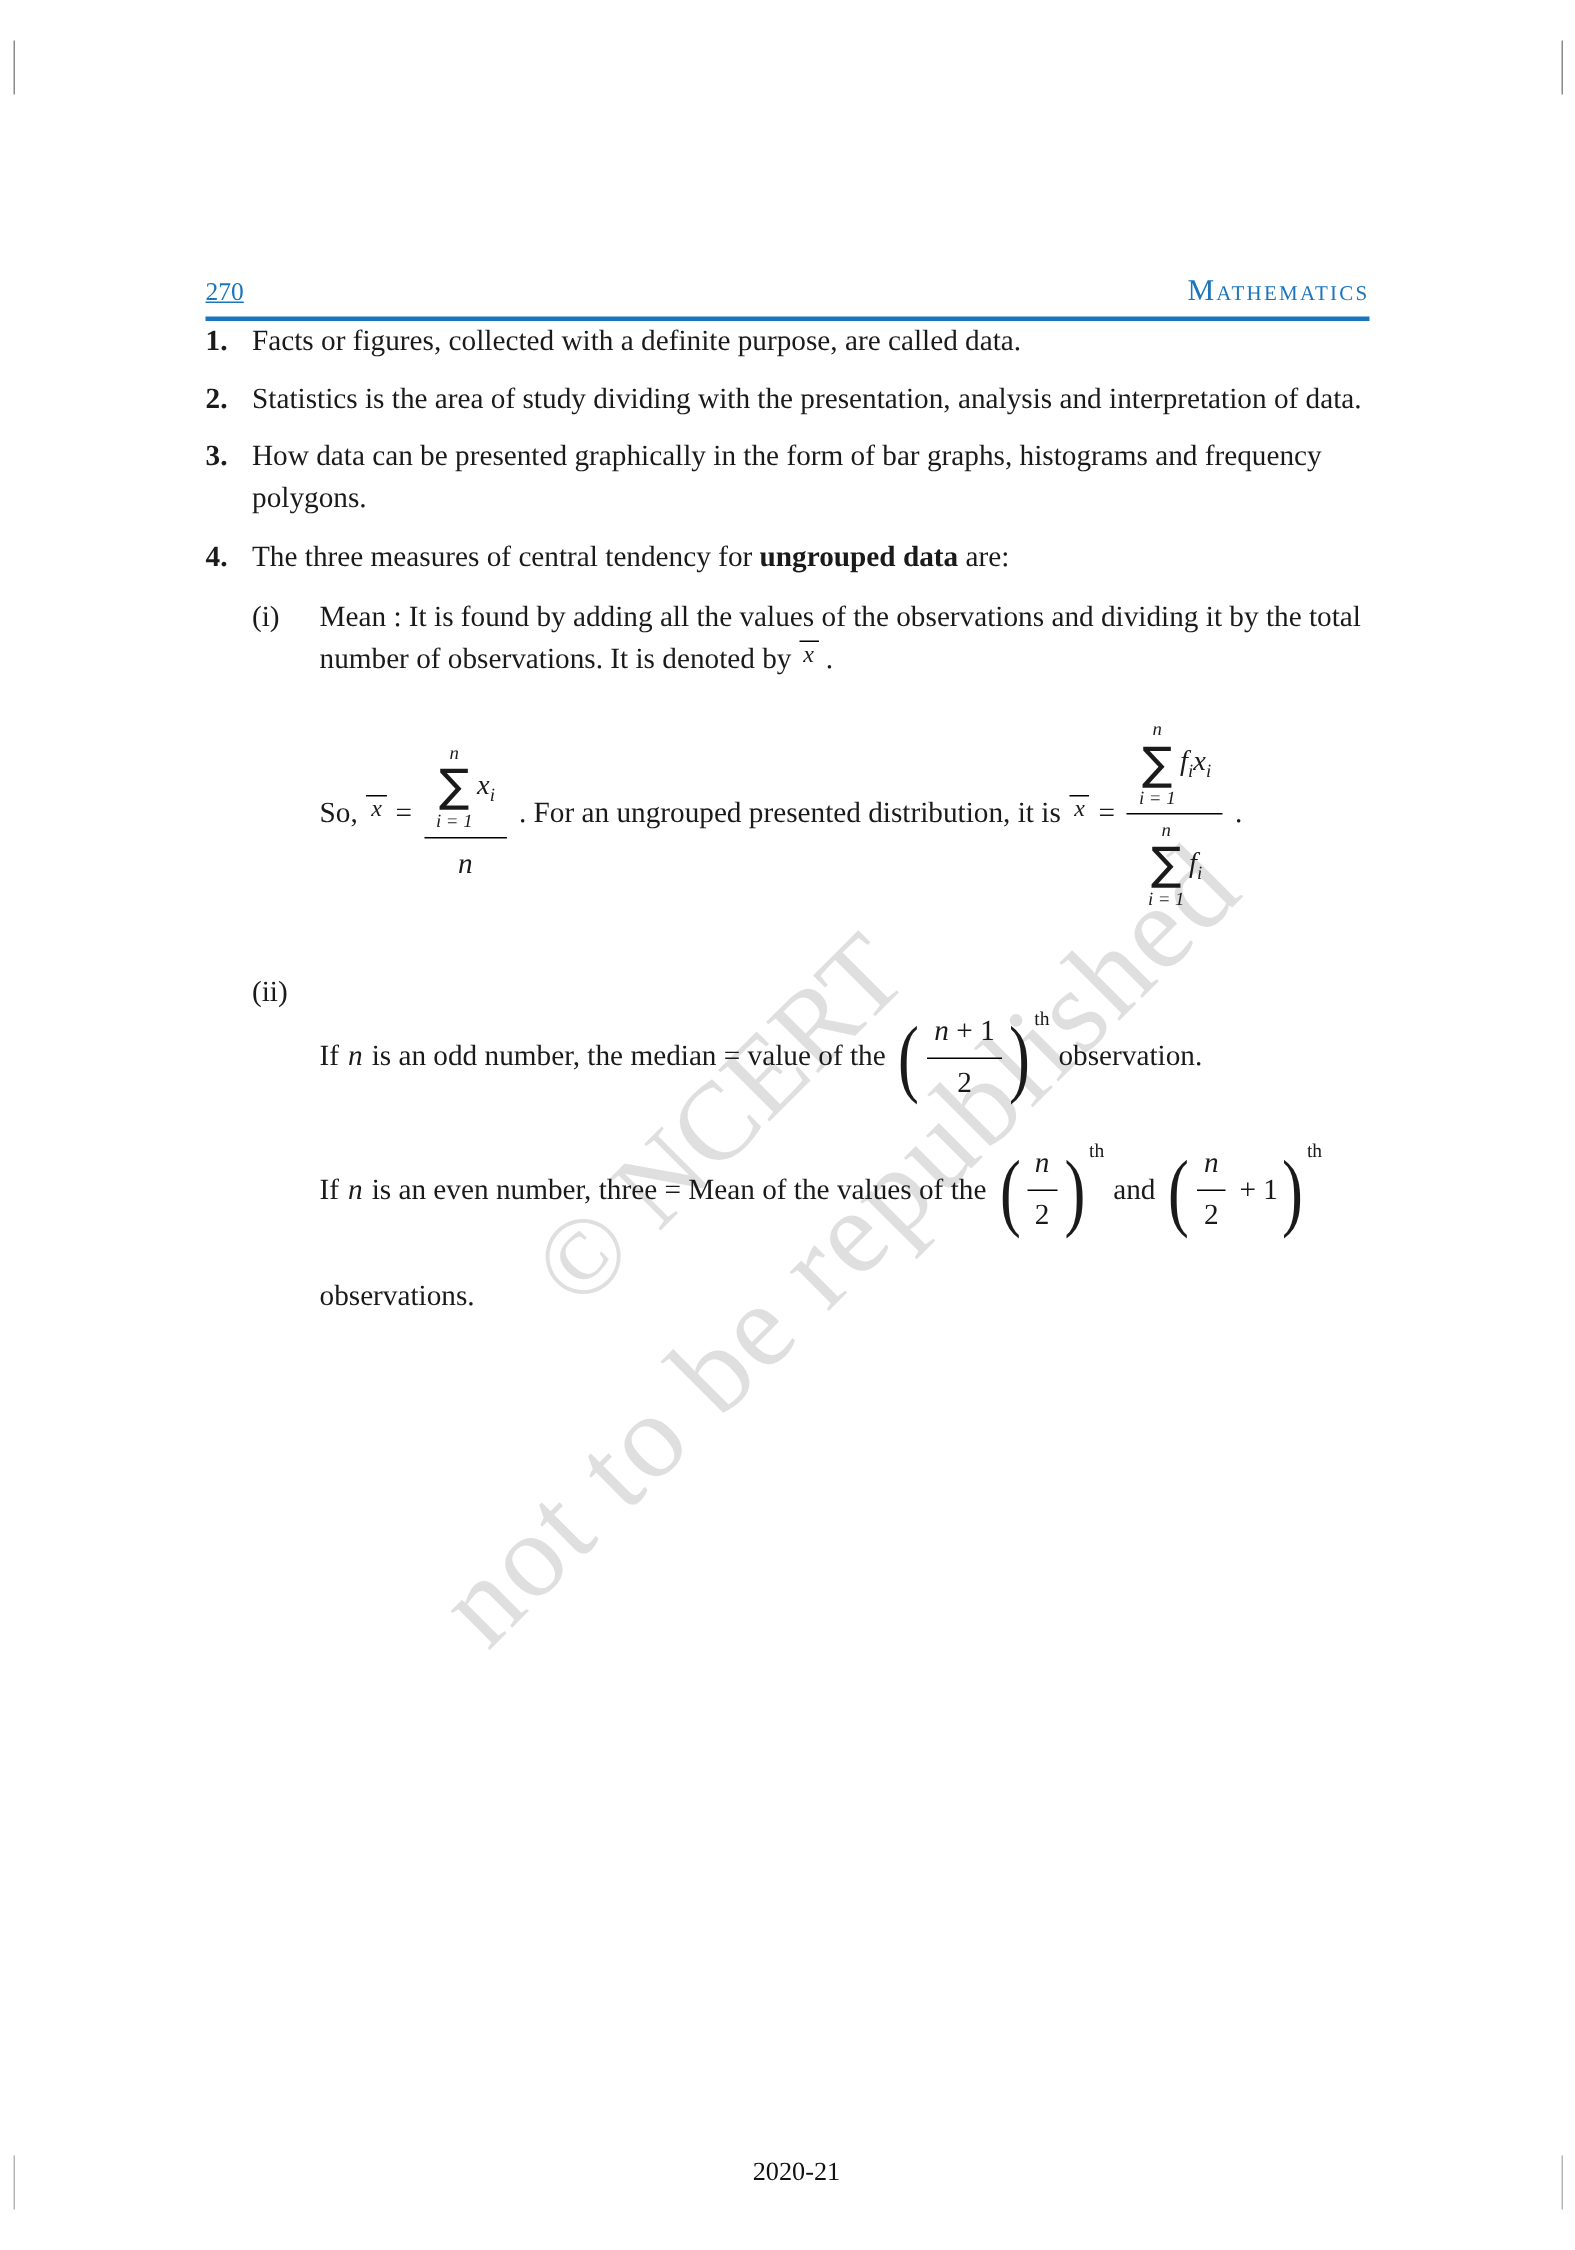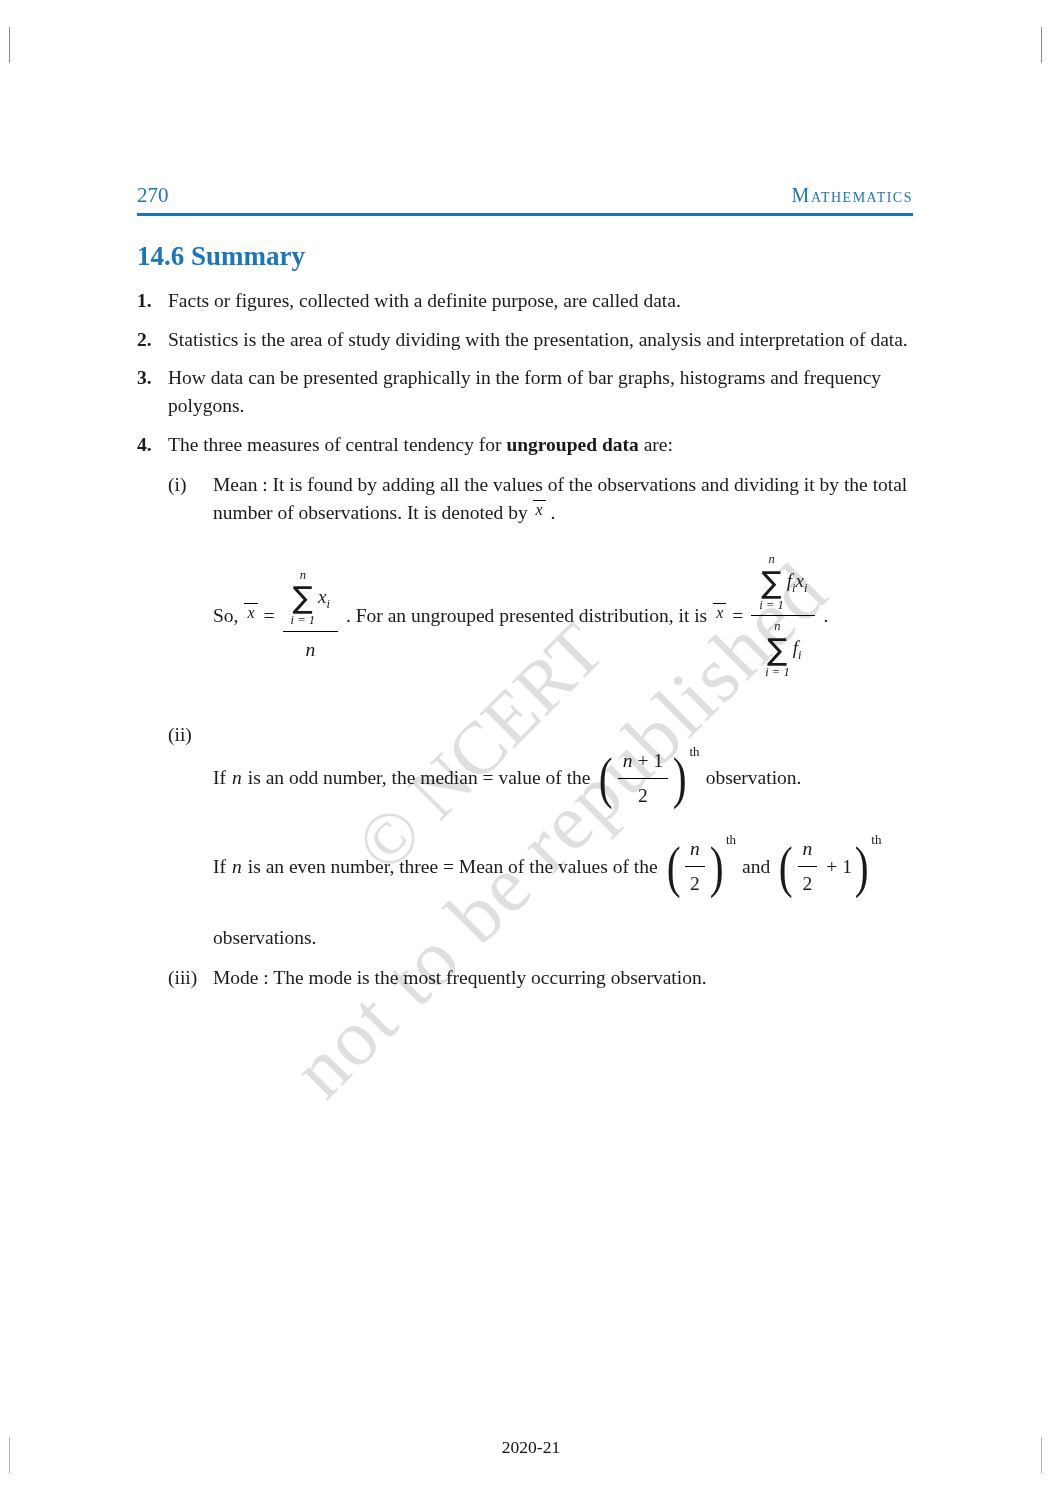--- a/index.html
+++ b/index.html
@@ -18,21 +18,21 @@
 
   
   .wm { position:absolute; color:#c6c6c6; opacity:.55; text-align:center;
         font-family:"Liberation Serif",serif; pointer-events:none; white-space:nowrap; }
   .wm1 { left:270px; top:705px; width:420px; font-size:74px; transform:rotate(-45deg); }
   .wm2 { left:90px;  top:785px; width:940px; font-size:80px; transform:rotate(-45deg); letter-spacing:2px; }
 
   .content { position:absolute; left:137px; width:776px; top:183px; }
 
   .header { display:flex; justify-content:space-between; align-items:baseline; color:#1b75bc; }
-  .page-num { font-size:21px; }
+  .page-num { font-size:17px;text-decoration:underline; }
   .running-head { font-size:20px; font-variant:small-caps; letter-spacing:1.5px; }
   .hrule { height:3px; background:#1b75bc; margin-top:5px; }
 
   .heading { color:#1b75bc; font-size:27px; font-weight:bold; margin:25px 0 15px; }
 
   .body-text { font-size:19.5px; line-height:1.42; }
   .intro { margin-bottom:13px; }
 
   .item { display:flex; margin-bottom:11px; }
   .item-num { width:31px; flex:none; font-weight:bold; }
@@ -88,21 +88,20 @@
   <div class="wm wm2">not to be republished</div>
 
   <div class="content">
 
     <div class="header">
       <span class="page-num">270</span>
       <span class="running-head">Mathematics</span>
     </div>
     <div class="hrule"></div>
 
-    <div class="heading">14.6 Summary</div>
 
     <div class="body-text">
 
       <div class="item">
         <span class="item-num">1.</span>
         <span class="item-body">Facts or figures, collected with a definite purpose, are called data.</span>
       </div>
       <div class="item">
         <span class="item-num">2.</span>
         <span class="item-body">Statistics is the area of study dividing with the presentation, analysis and interpretation of data.</span>
@@ -224,24 +223,18 @@
               </span>
               <span class="paren">)</span>
               <span class="thsup">th</span>
             </span>
           </div>
 
           <div class="cont-line">observations.</div>
         </div>
       </div>
 
-      <div class="sub">
-        <span class="sub-label">(iii)</span>
-        <div class="sub-body">
-          <span>Mode : The mode is the most frequently occurring observation.</span>
-        </div>
-      </div>
 
     </div>
   </div>
 
   <div class="footer">2020-21</div>
 </div>
 
 </body></html>

